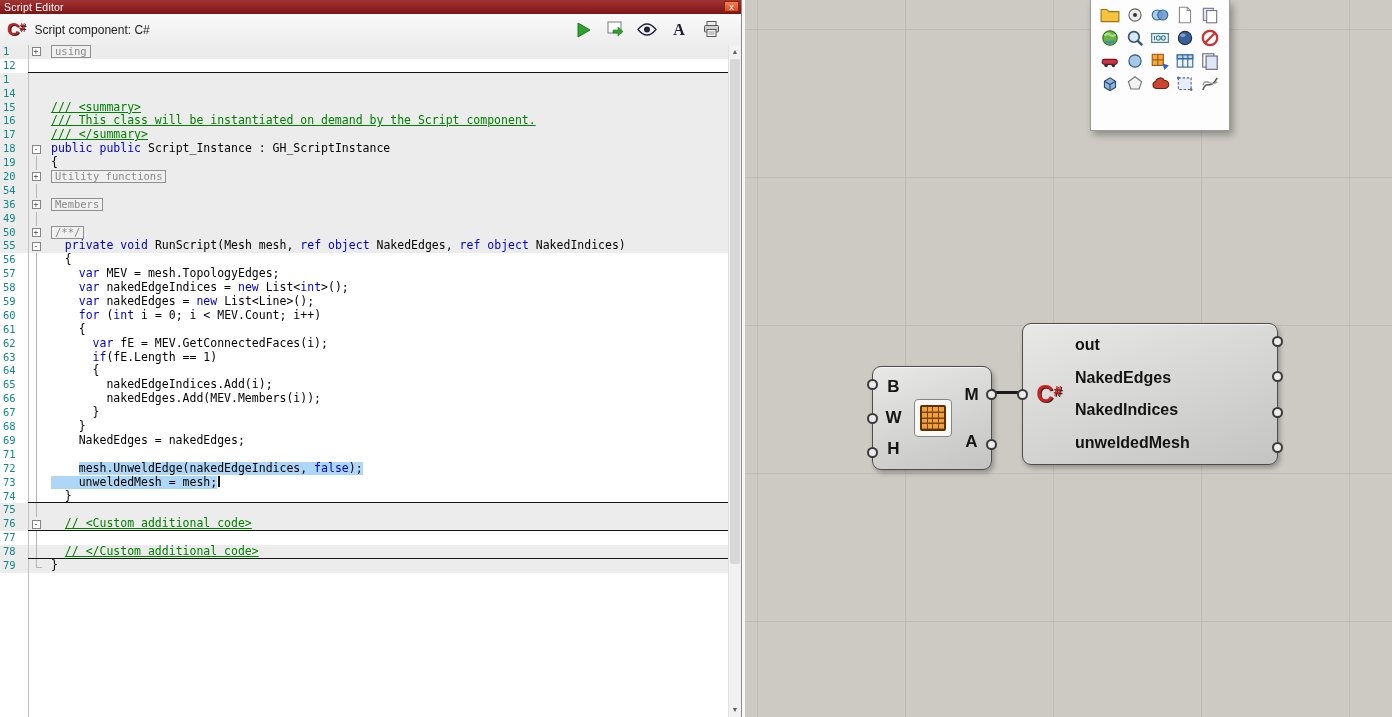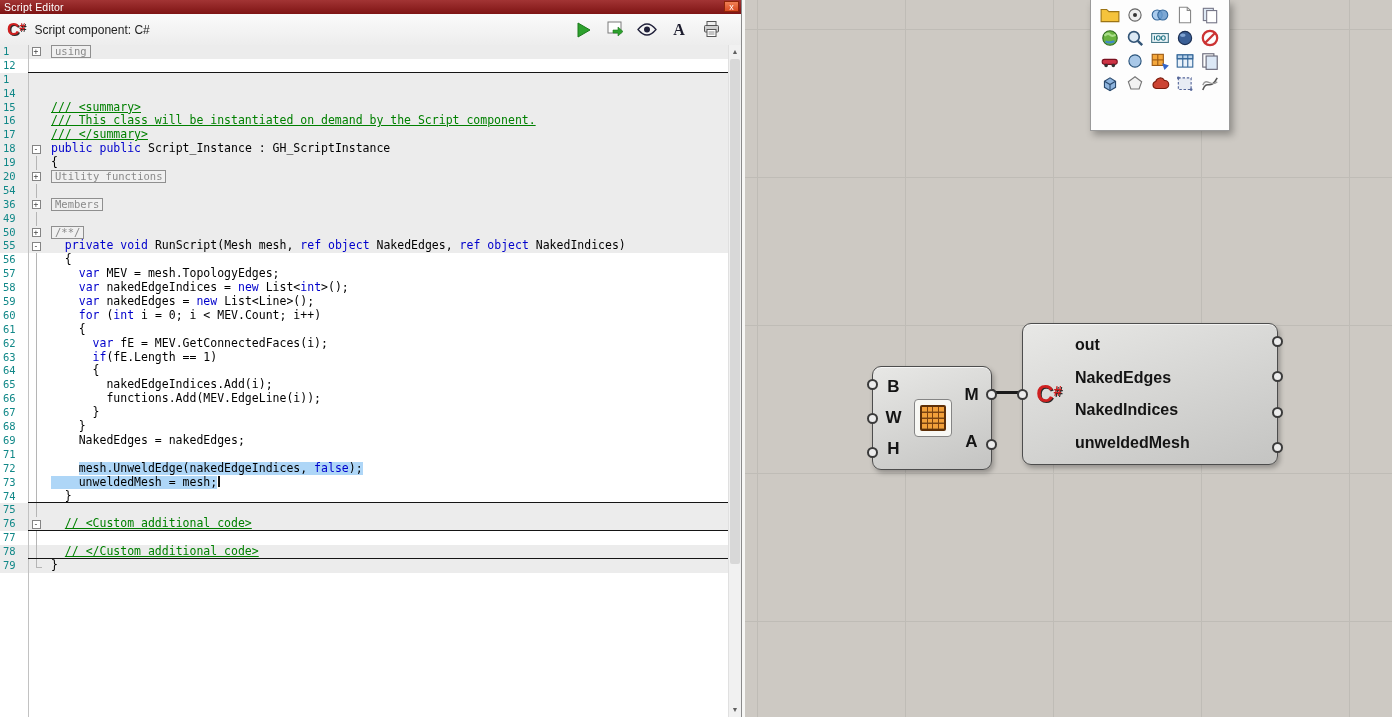--- a/index.html
+++ b/index.html
@@ -301,21 +301,21 @@
             <span class="foldcol">
               <span class="vline"></span>
             </span>
             <span class="codetext"><span class="t-p">        nakedEdgeIndices.Add(i);</span></span>
           </div>
           <div class="row bw">
             <span class="ln">66</span>
             <span class="foldcol">
               <span class="vline"></span>
             </span>
-            <span class="codetext"><span class="t-p">        functions.Add(MEV.EdgeLine(i));</span></span>
+            <span class="codetext"><span class="t-p">        nakedEdges.Add(MEV.Members(i));</span></span>
           </div>
           <div class="row bw">
             <span class="ln">67</span>
             <span class="foldcol">
               <span class="vline"></span>
             </span>
             <span class="codetext"><span class="t-p">      }</span></span>
           </div>
           <div class="row bw">
             <span class="ln">68</span>

